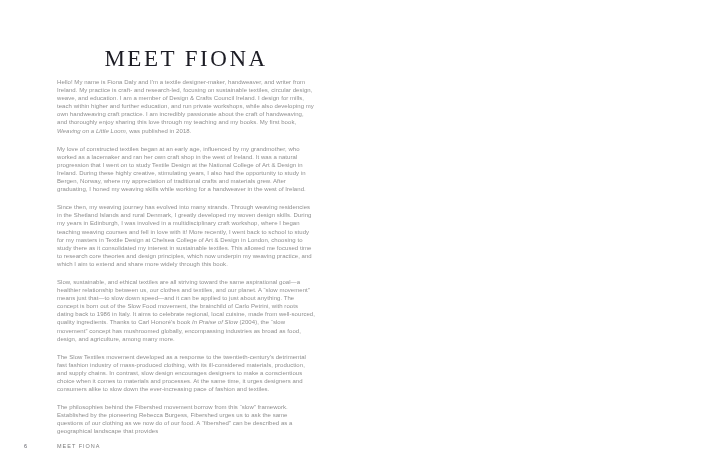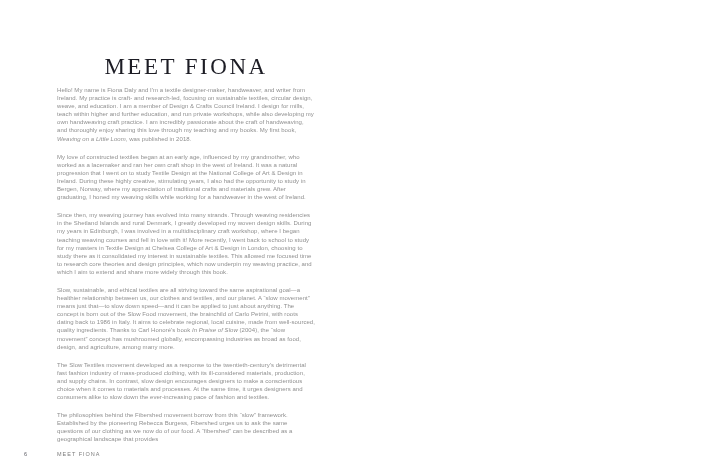--- a/index.html
+++ b/index.html
@@ -3,21 +3,21 @@
 <meta charset="utf-8">
 <style>
   html,body{margin:0;padding:0;}
   body{
     width:720px;height:463px;
     background:#ffffff;
     position:relative;
     overflow:hidden;
     font-family:"Liberation Sans",sans-serif;
   }
-  .page{position:absolute;top:12px;height:333px;}
+  .page{position:absolute;top:4px;height:333px;}
   #left-page{left:0;width:360px;}
   #right-page{left:360px;width:360px;}
 
   .chapter-title{
     position:absolute;
     left:57px;top:27px;width:258px;
     text-align:center;
     font-family:"Liberation Serif","DejaVu Serif",serif;
     font-weight:400;
     font-size:23px;

